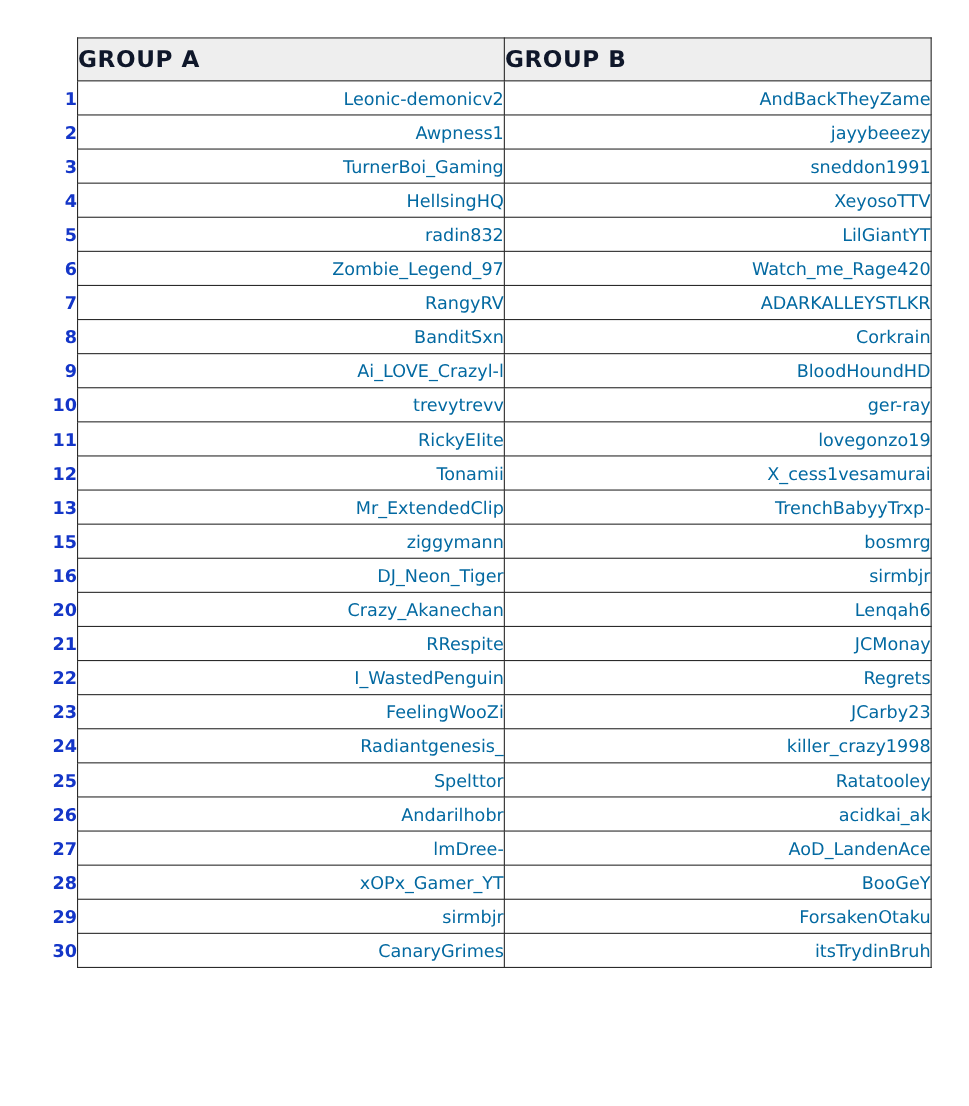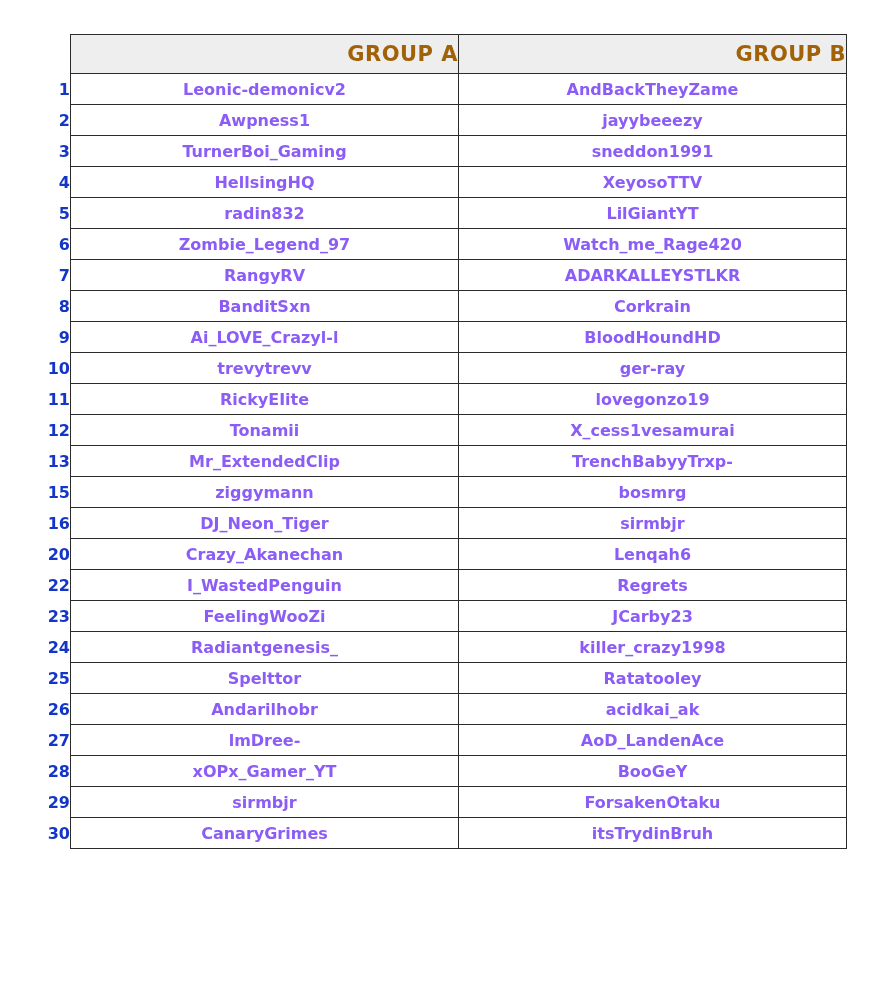--- a/index.html
+++ b/index.html
@@ -43,35 +43,35 @@
   .idx-head {
     width: 44px;
     border: none;
     background: transparent;
     height: 38px;
   }
   .hdr {
     width: 387px;
     background: #eeeeee;
     border: 1px solid #2b2b2b;
-    color: #a16207;
+    color: #0f172a;
     font-size: 21px;
     font-weight: bold;
-    text-align: right;
+    text-align: left;
     height: 38px;
     vertical-align: middle;
     letter-spacing: 0.5px;
   }
   .cell {
     width: 387px;
     border: 1px solid #2b2b2b;
-    color: #8b5cf6;
+    color: #0369a1;
     font-size: 16px;
-    font-weight: bold;
-    text-align: center;
+    font-weight: normal;
+    text-align: right;
     height: 30px;
     vertical-align: middle;
     background: #ffffff;
     overflow: hidden;
     white-space: nowrap;
   }
 </style>
 </head>
 <body>
 
@@ -159,20 +159,25 @@
           <td class="idx-cell">16</td>
           <td class="cell">DJ_Neon_Tiger</td>
           <td class="cell">sirmbjr</td>
         </tr>
         <tr>
           <td class="idx-cell">20</td>
           <td class="cell">Crazy_Akanechan</td>
           <td class="cell">Lenqah6</td>
         </tr>
         <tr>
+          <td class="idx-cell">21</td>
+          <td class="cell">RRespite</td>
+          <td class="cell">JCMonay</td>
+        </tr>
+        <tr>
           <td class="idx-cell">22</td>
           <td class="cell">I_WastedPenguin</td>
           <td class="cell">Regrets</td>
         </tr>
         <tr>
           <td class="idx-cell">23</td>
           <td class="cell">FeelingWooZi</td>
           <td class="cell">JCarby23</td>
         </tr>
         <tr>

